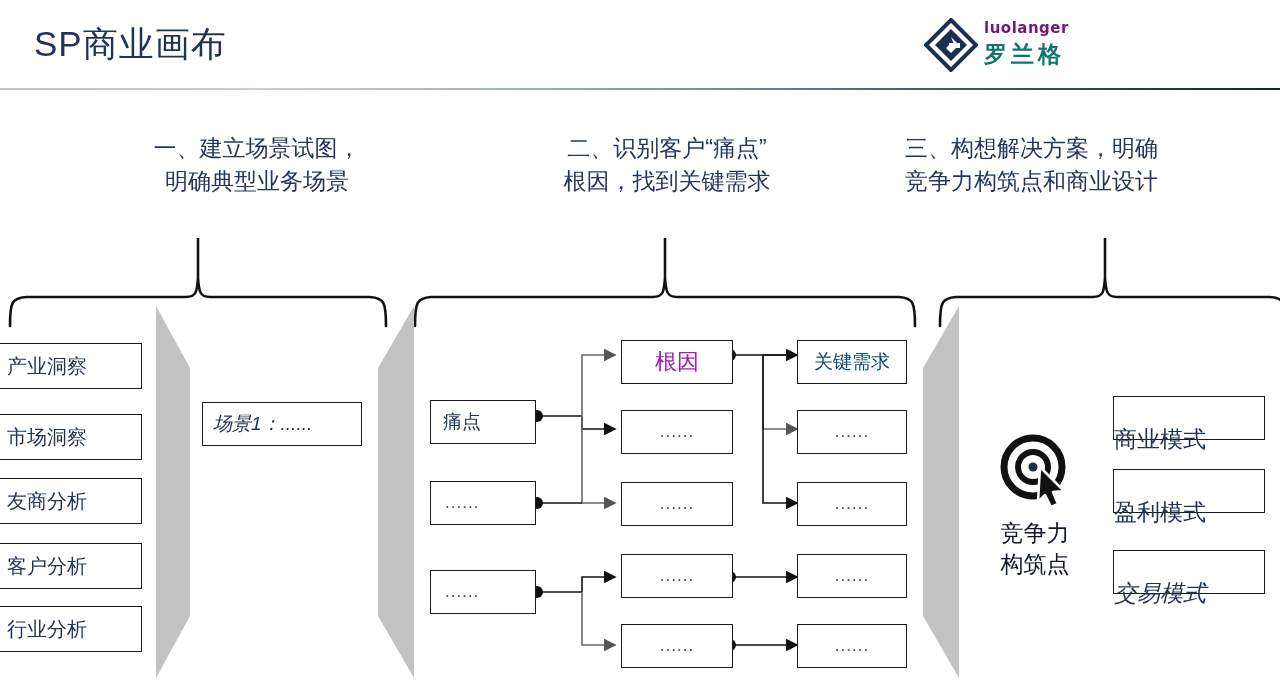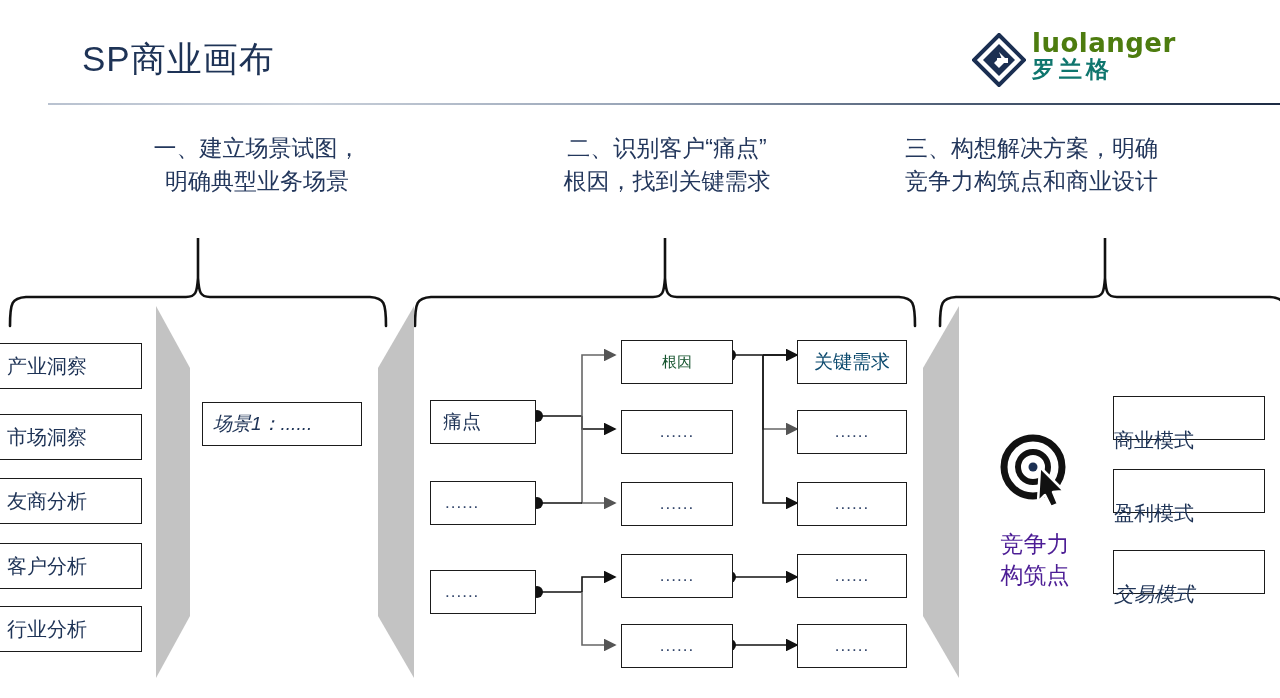--- a/index.html
+++ b/index.html
@@ -6,31 +6,31 @@
   body{
     width:1280px;height:698px;
     background:#ffffff;
     font-family:"Liberation Sans","DejaVu Sans",sans-serif;
     position:relative;overflow:hidden;
     color:#1f3050;
   }
   .canvas{position:absolute;left:0;top:0;width:1280px;height:698px;}
 
   
-  .header{position:absolute;left:0;top:15px;width:1132px;height:88px;background:#ffffff;margin-left:48px;}
+  .header{position:absolute;left:0;top:0;width:1132px;height:88px;background:#ffffff;}
   .header-rule{position:absolute;left:0;top:88px;width:1280px;height:2px;
     background:linear-gradient(to right,#b9c2d0 0%,#c9d0da 20%,#9aa6b8 45%,#4a5a72 72%,#16233c 100%);}
   .page-title{position:absolute;left:34px;top:20px;font-size:35px;line-height:48px;
     letter-spacing:1px;color:#1e3356;font-weight:400;white-space:nowrap;}
 
   
   .logo{position:absolute;right:14px;top:14px;width:200px;height:62px;}
   .logo-mark{position:absolute;left:6px;top:4px;width:54px;height:54px;}
   .logo-text{position:absolute;left:66px;top:2px;width:134px;}
-  .logo-en{font-size:26px;font-weight:bold;color:#4d7c0f;letter-spacing:.5px;line-height:24px;
+  .logo-en{font-size:15px;font-weight:bold;color:#701a75;letter-spacing:.5px;line-height:24px;
     font-family:"DejaVu Sans",sans-serif;}
   .logo-cn{font-size:23px;font-weight:bold;color:#0f766e;letter-spacing:4px;line-height:28px;}
 
   
   .sec-title{position:absolute;text-align:center;color:#23375c;font-size:23px;line-height:33px;
     white-space:pre-line;font-weight:400;}
   #sec1{left:92px;top:132px;width:330px;}
   #sec2{left:487px;top:132px;width:360px;}
   #sec3{left:905px;top:132px;width:390px;text-align:left;}
 
@@ -51,26 +51,26 @@
 
   .box-left{height:46px;width:148px;left:-6px;border-width:1.6px;}
   .box-left .lbl{font-size:20px;padding-left:12px;}
 
   .box-scene{height:44px;width:160px;left:202px;font-style:italic;}
   .box-scene .lbl{font-size:19px;padding-left:10px;}
 
   .box-tree{height:44px;}
 
   .box-right{height:44px;width:152px;left:1113px;justify-content:center;}
-  .box-right .lbl{font-size:20px;margin-top:44px;}
+  .box-right .lbl{font-size:23px;margin-top:44px;}
 
   
   .comp-wrap{position:absolute;left:965px;top:432px;width:140px;text-align:center;}
   .comp-icon{width:78px;height:78px;margin:0 auto;}
-  .comp-label{font-size:23px;color:#4c1d95;line-height:31px;margin-top:15px;white-space:pre-line;}
+  .comp-label{font-size:23px;color:#0f172a;line-height:31px;margin-top:4px;white-space:pre-line;}
 </style>
 </head>
 <body>
 
 <div class="canvas">
 
   <div class="header">
     <div class="page-title">SP商业画布</div>
 
     <div class="logo">
@@ -184,21 +184,21 @@
     <span class="lbl" style="padding-left:12px;">痛点</span>
   </div>
   <div class="box box-tree" style="left:430px;top:481px;width:106px;">
     <span class="lbl dots" style="padding-left:14px;">......</span>
   </div>
   <div class="box box-tree" style="left:430px;top:570px;width:106px;">
     <span class="lbl dots" style="padding-left:14px;">......</span>
   </div>
 
   <div class="box box-tree center" style="left:621px;top:340px;width:112px;">
-    <span class="lbl dots-c" style="font-size:15px;color:#14532d;letter-spacing:0;">根因</span>
+    <span class="lbl dots-c" style="font-size:22px;color:#a21caf;letter-spacing:0;">根因</span>
   </div>
   <div class="box box-tree" style="left:621px;top:410px;width:112px;">
     <span class="lbl dots-c">......</span>
   </div>
   <div class="box box-tree" style="left:621px;top:482px;width:112px;">
     <span class="lbl dots-c">......</span>
   </div>
   <div class="box box-tree" style="left:621px;top:554px;width:112px;">
     <span class="lbl dots-c">......</span>
   </div>

